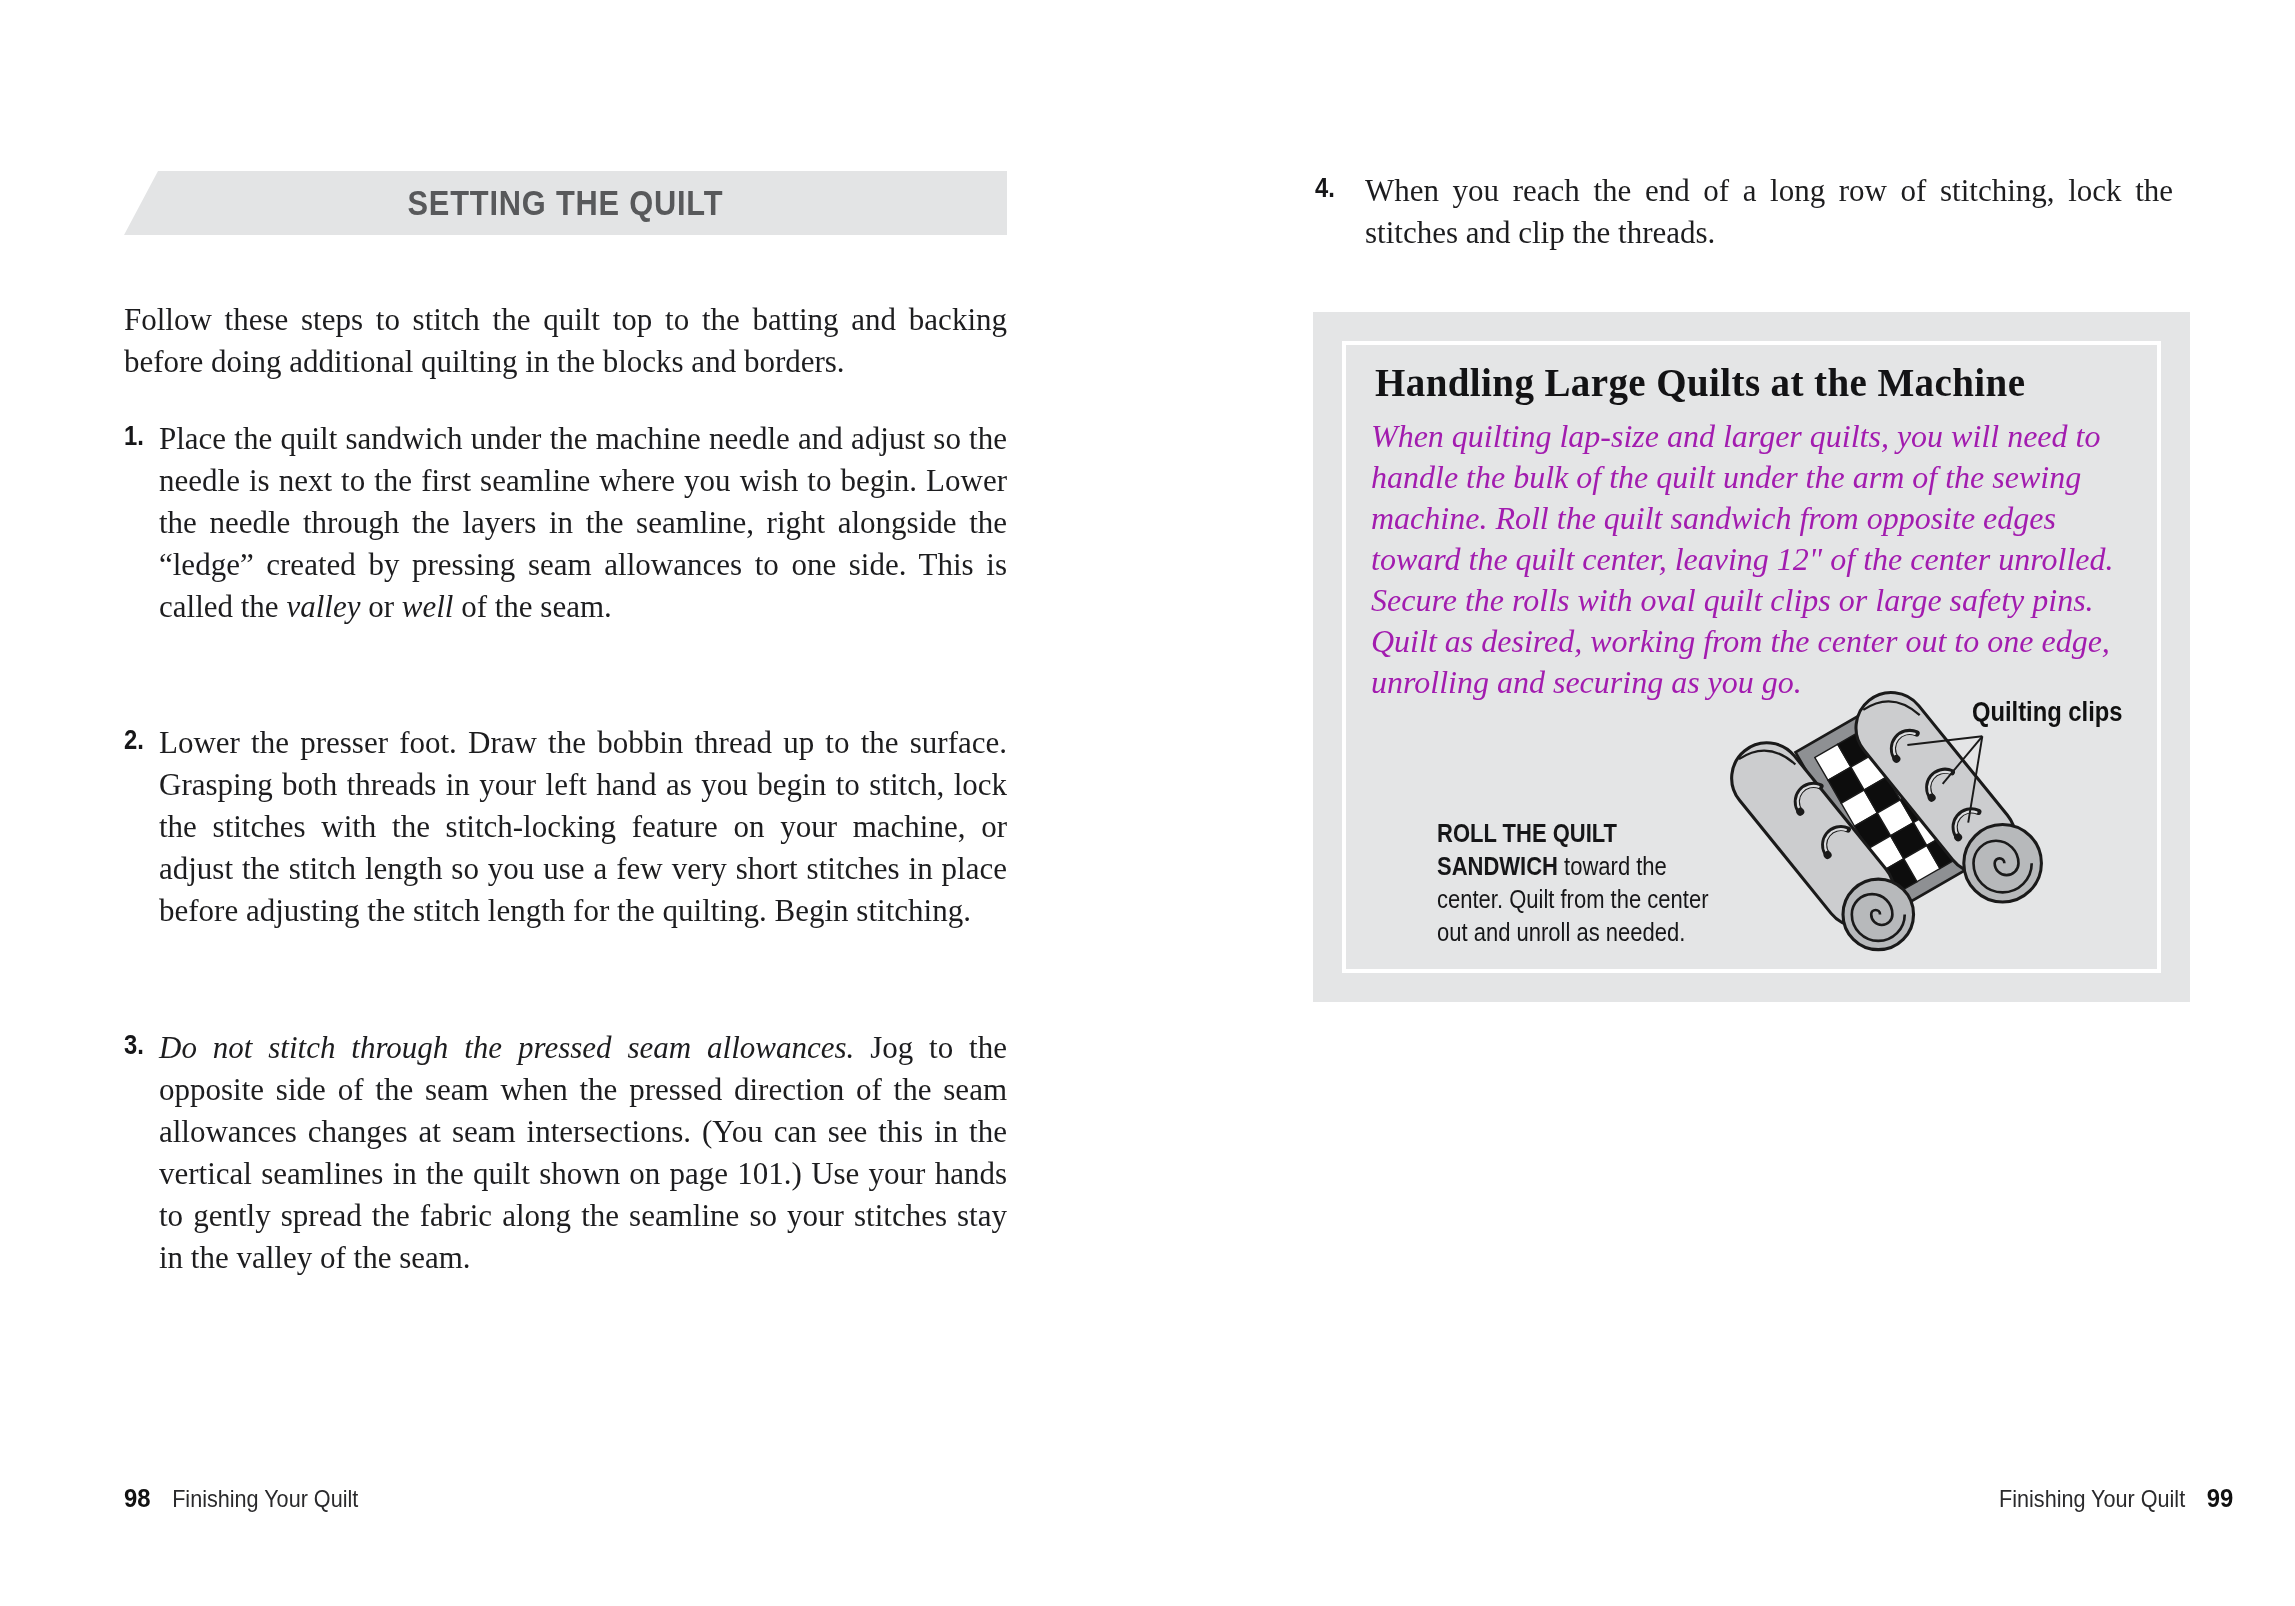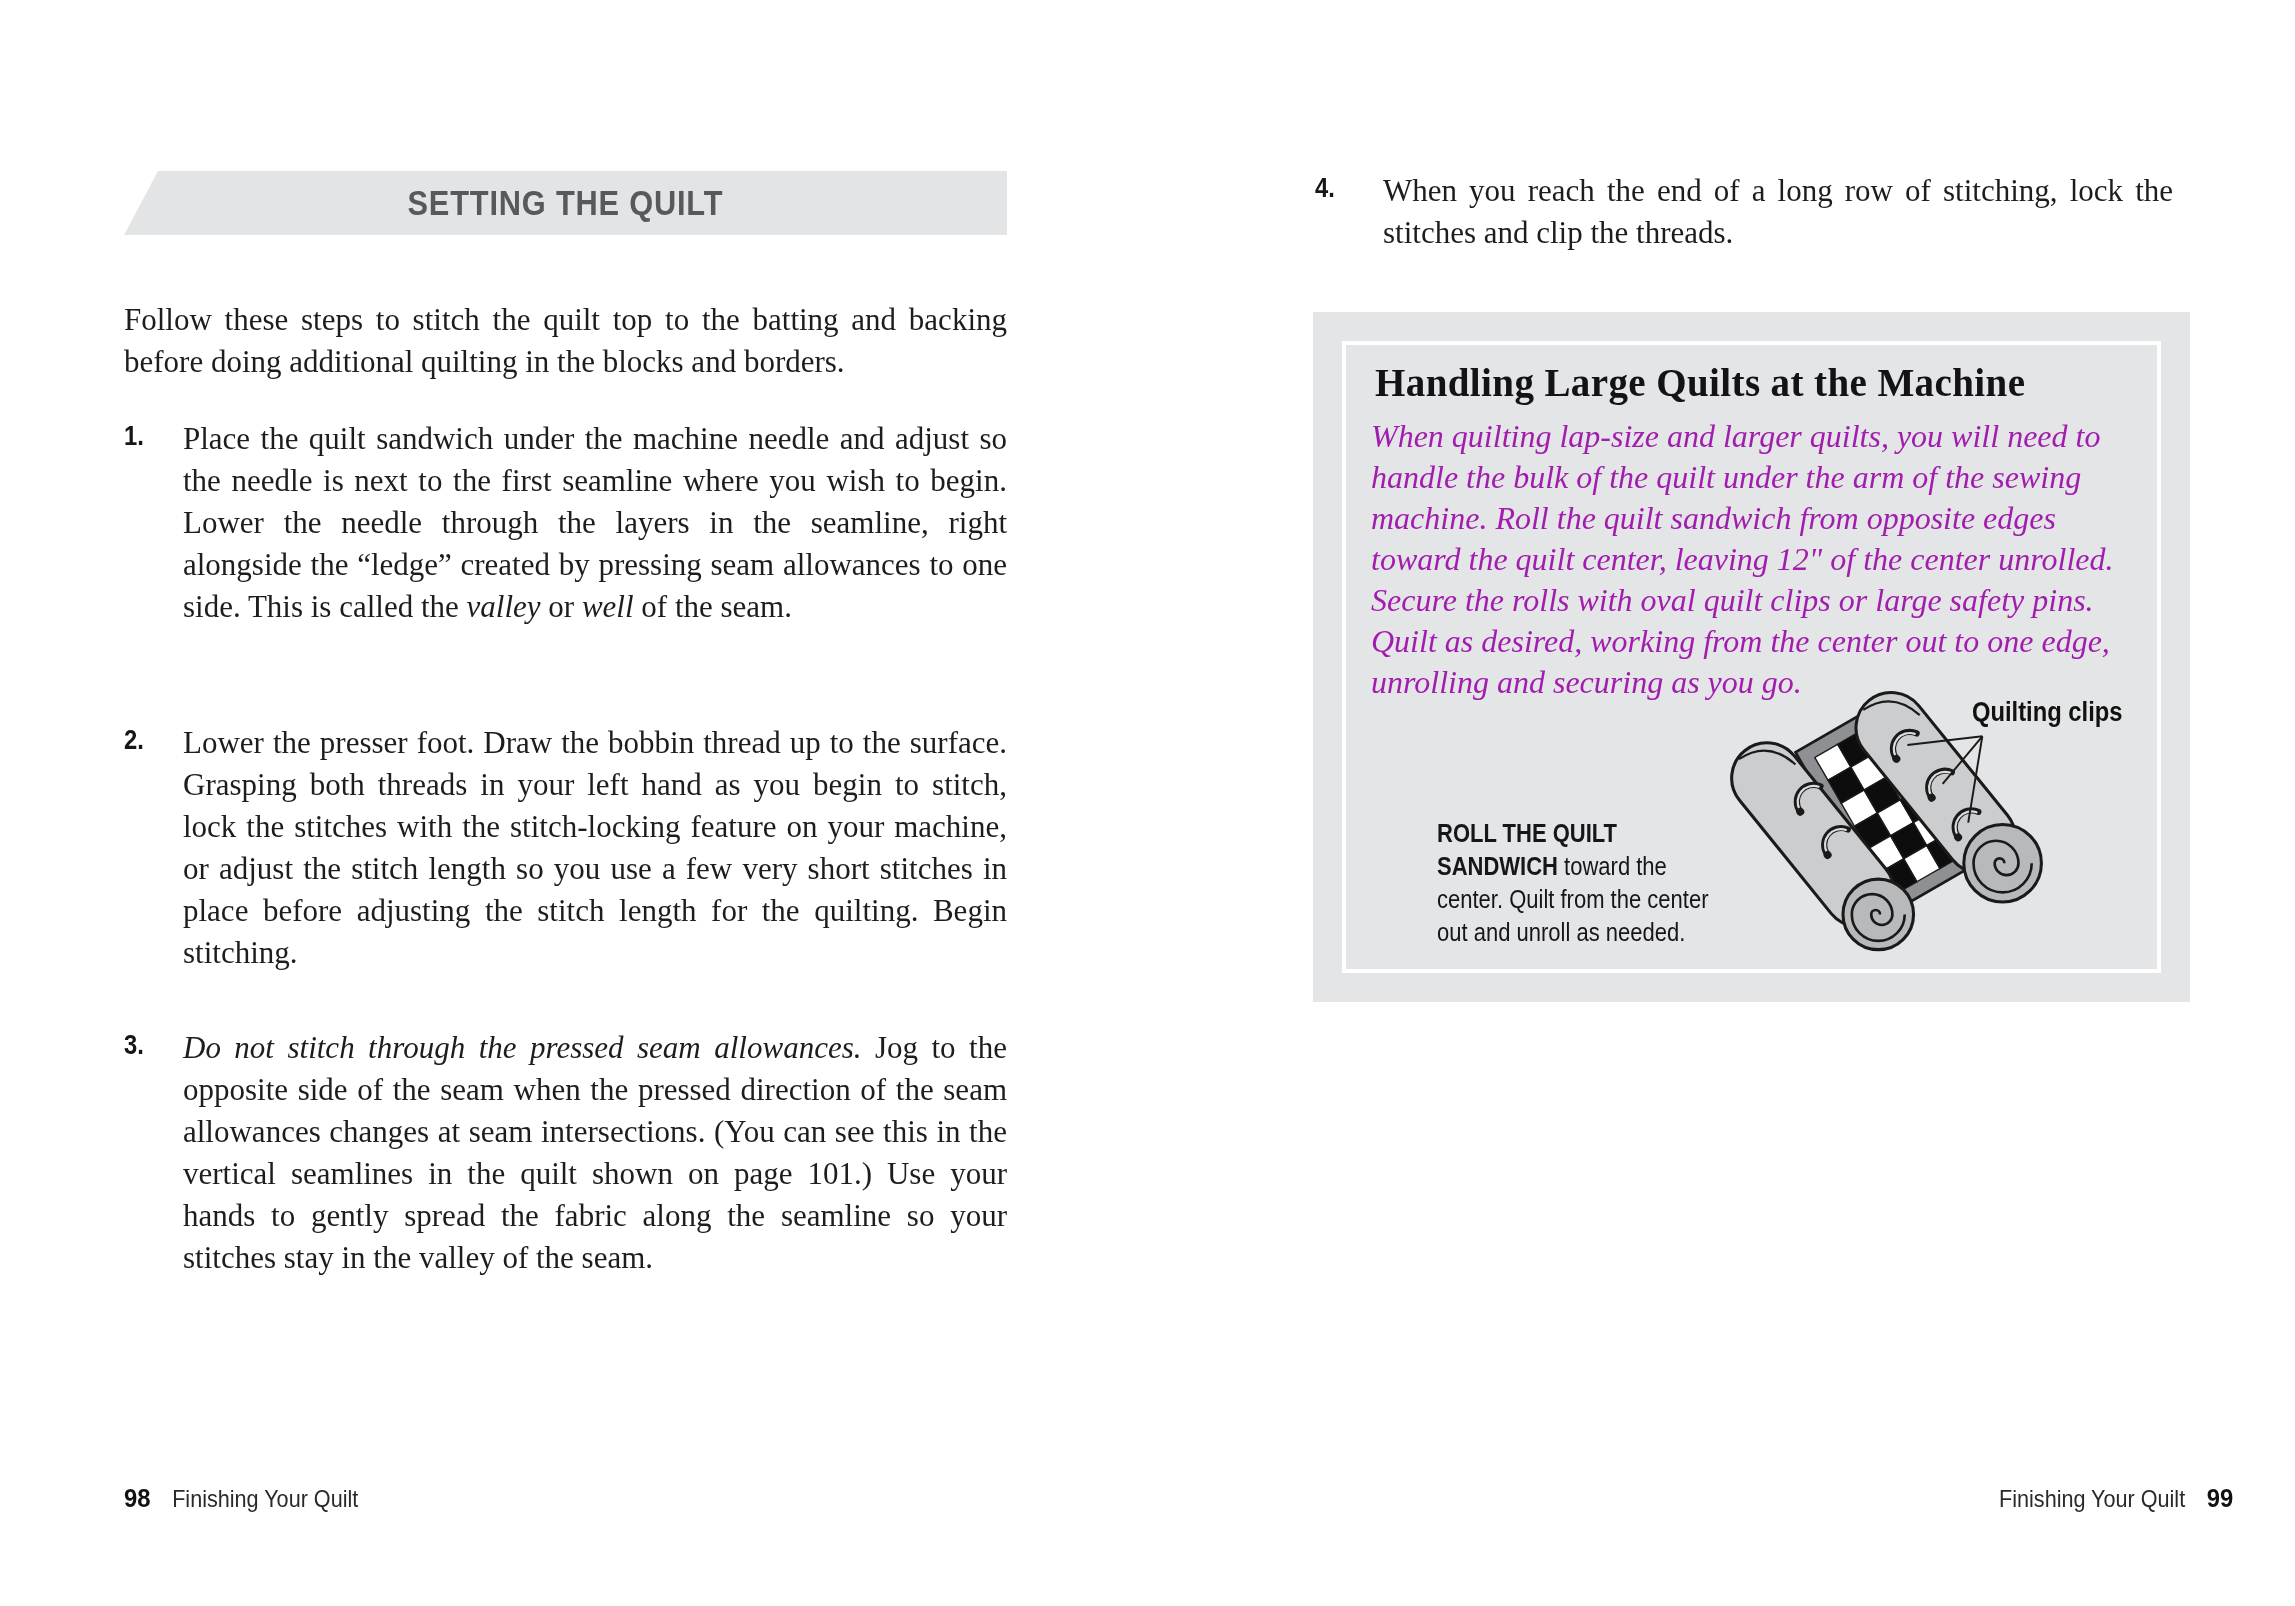--- a/index.html
+++ b/index.html
@@ -27,24 +27,24 @@
     white-space:nowrap;
   }
   .bodytext{font-size:31px; line-height:42px; text-align:justify;}
   .intro{left:124px; top:268px; width:883px;}
   .step{left:124px; width:883px;}
   .step .step-num{
     position:absolute; left:0; top:1.8px;
     font-family:"Liberation Sans", sans-serif; font-weight:bold; font-size:28px;
     transform:scaleX(.85); transform-origin:0 0; color:#161618;
   }
-  .step .step-body{margin-left:59px;}
+  .step .step-body{margin-left:35px;}
   .step em{font-style:italic;}
   .rp-step{left:1315px; width:858px;}
-  .rp-step .step-body{margin-left:68px;}
+  .rp-step .step-body{margin-left:50px;}
   
   .footer{
     top:1483px; font-family:"Liberation Sans", sans-serif; font-size:24px;
     display:flex; align-items:baseline; gap:24px; color:#2a2a2c;
   }
   .footer .pg{font-weight:bold; font-size:26.5px; color:#111;}
   .footer-left{left:124px; transform:scaleX(.9); transform-origin:0 0;}
   .footer-right{right:106px; transform:scaleX(.9); transform-origin:100% 0;}
   
   .sidebar-box{

